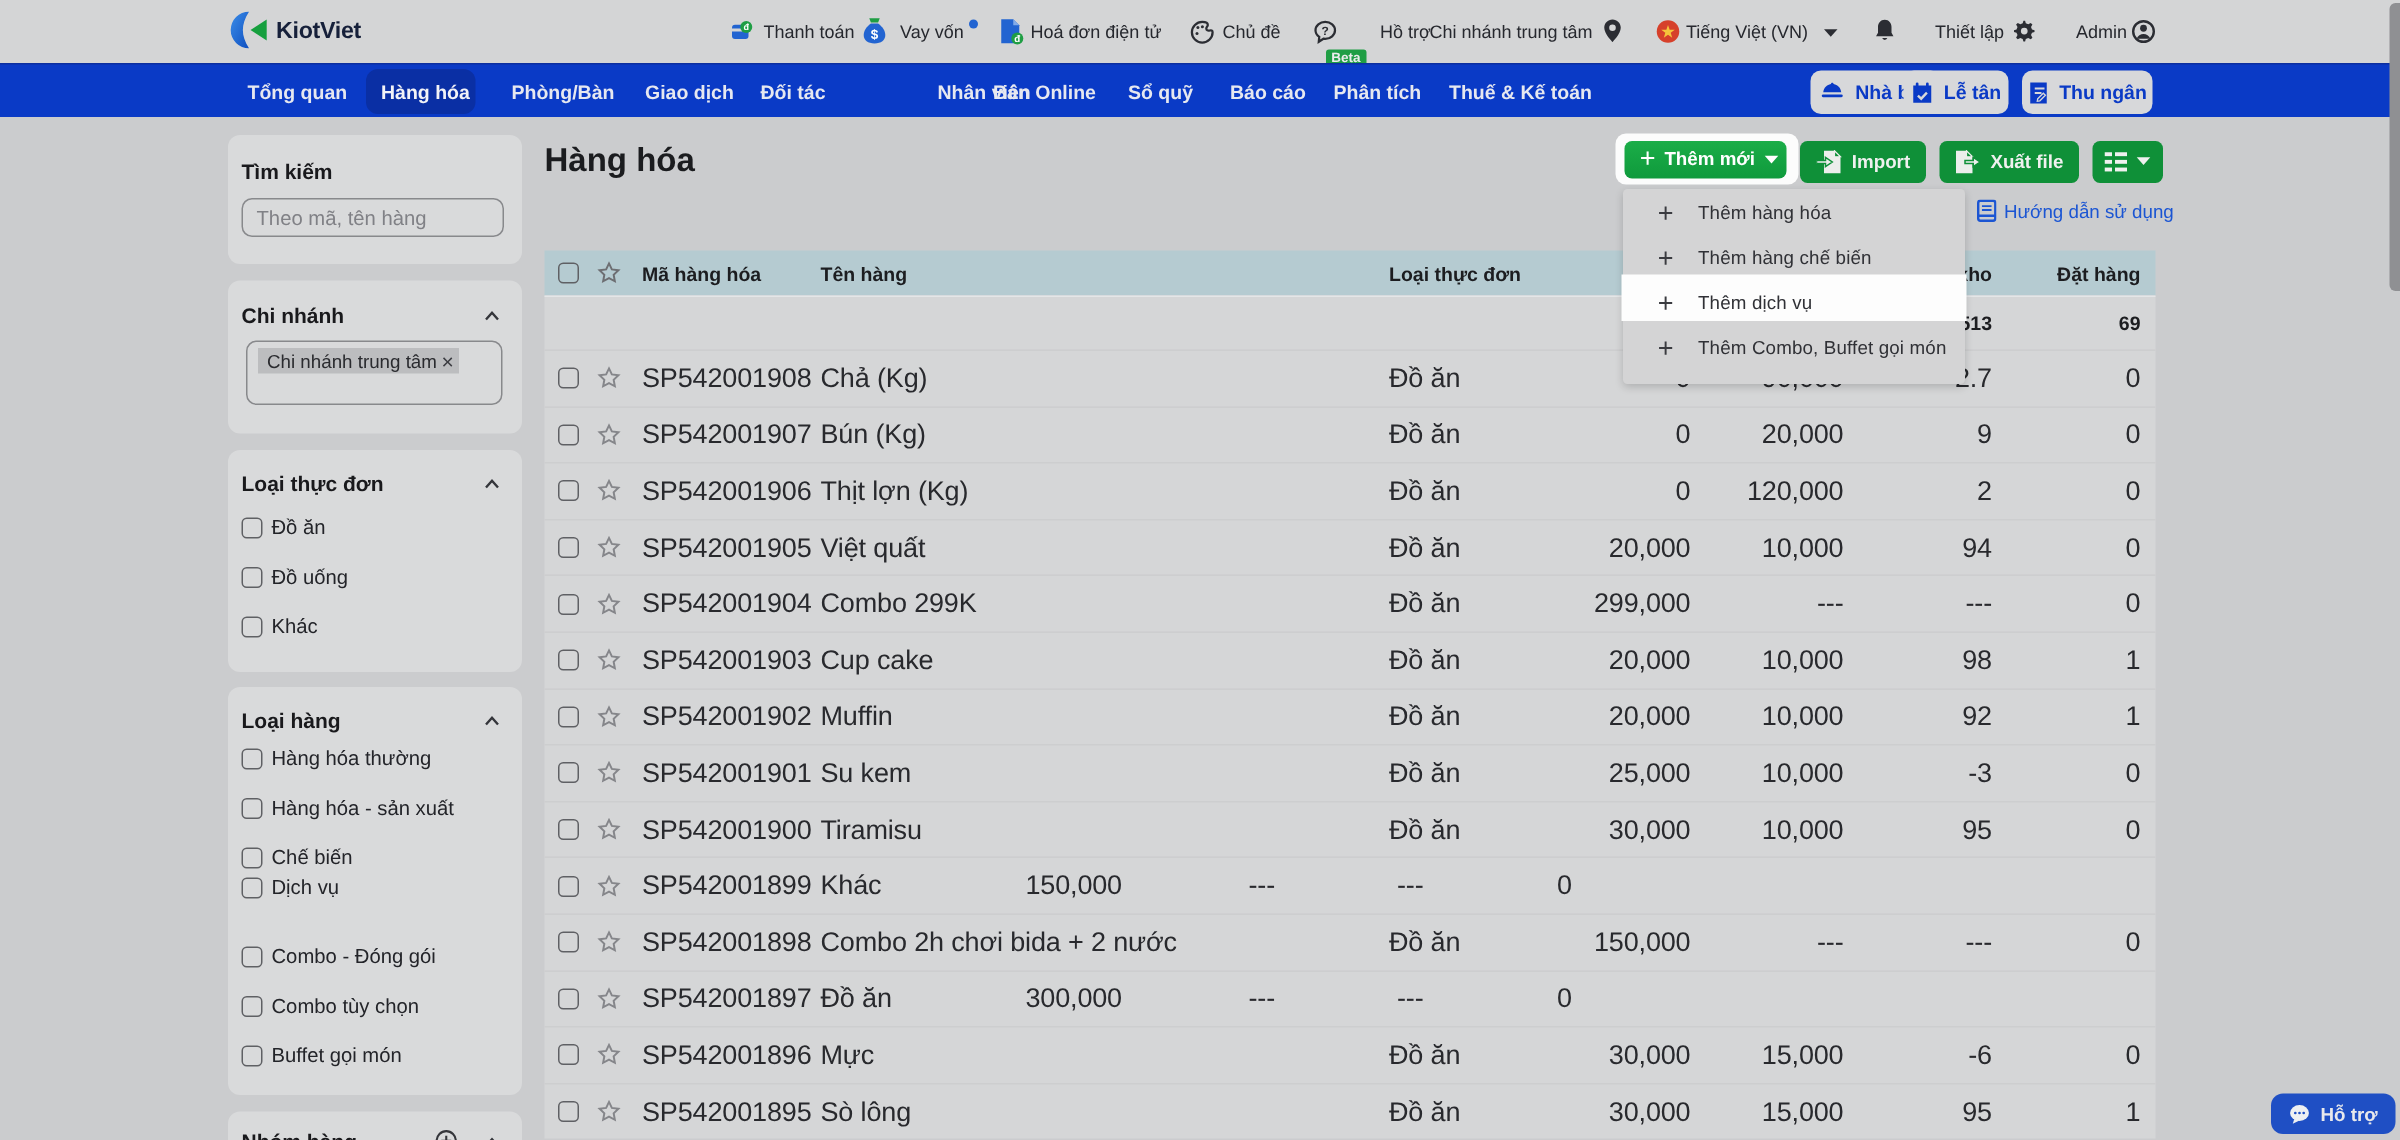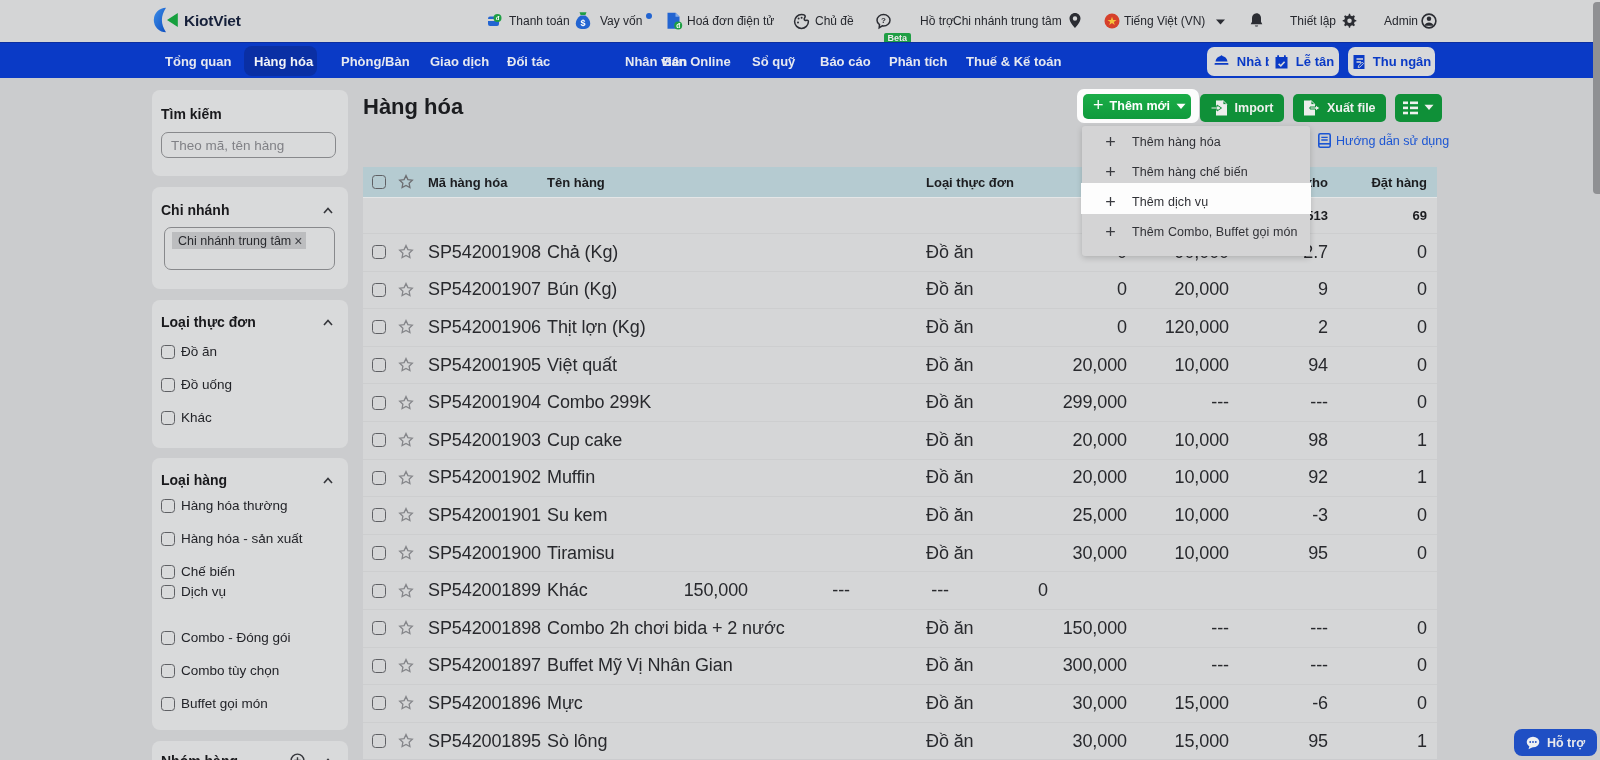--- a/index.html
+++ b/index.html
@@ -503,21 +503,20 @@
   <div class="trow">
     <div class="c-cb">
         <span class="cb"></span>
       </div>
     <div class="c-star">
         <svg class="star" viewBox="0 0 16 16">
           <path d="M8 1.6 L9.9 5.6 L14.3 6.2 L11.1 9.2 L11.9 13.5 L8 11.4 L4.1 13.5 L4.9 9.2 L1.7 6.2 L6.1 5.6 Z" fill="none" stroke="#85868a" stroke-width="1.3"></path>
         </svg>
       </div>
     <div class="c-ma">SP542001897</div>
-    <div class="c-ten">Buffet Mỹ Vị Nhân Gian</div>
     <div class="c-loai">Đồ ăn</div>
     <div class="c-gb">300,000</div>
     <div class="c-gv">---</div>
     <div class="c-tk">---</div>
     <div class="c-dh">0</div>
   </div>
   <div class="trow">
     <div class="c-cb">
         <span class="cb"></span>
       </div>

